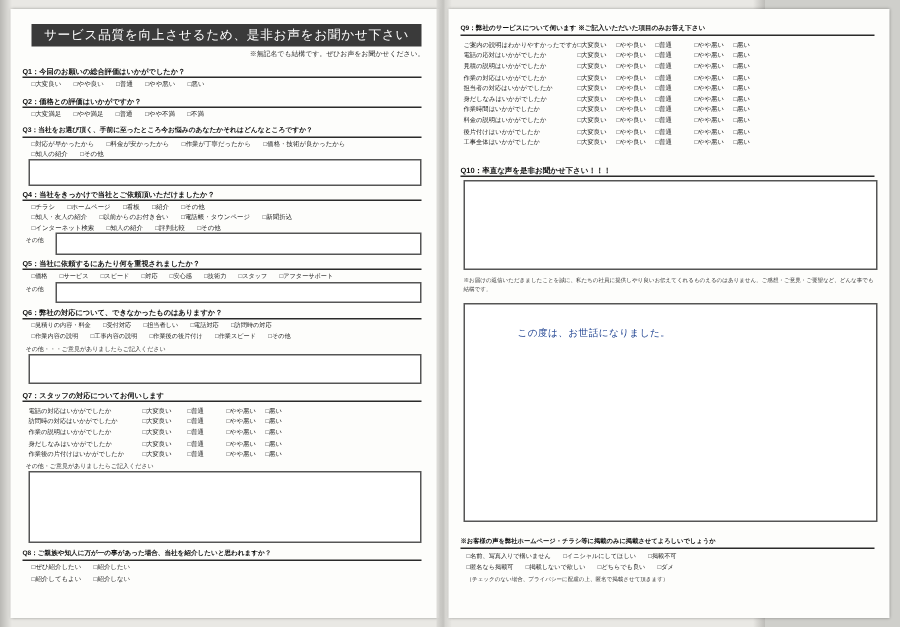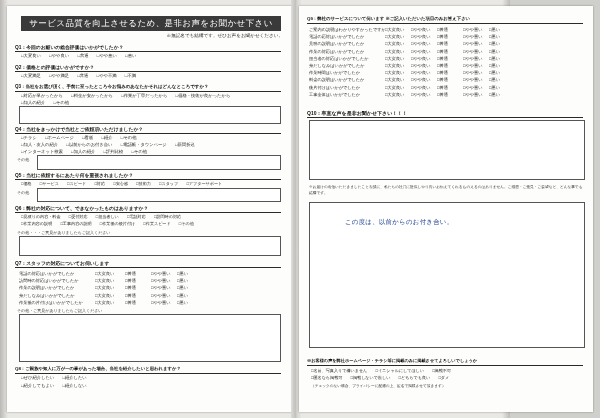--- a/index.html
+++ b/index.html
@@ -321,21 +321,21 @@
     </div>
 
     <div class="blk q" style="left:8px;top:104px;font-size:5px;">Q10：率直な声を是非お聞かせ下さい！！！</div>
     <div class="smallrule" style="left:8px;top:111px;width:276px;"></div>
     <div class="blk note" style="left:12px;top:116px;">弊社・方法　対象に困ったおりのおりのご記入下さい</div>
     <div class="box" style="left:10px;top:114px;width:274px;height:58px;"></div>
 
     <div class="blk note" style="left:10px;top:178px;width:274px;line-height:6px;font-size:3.7px;">※お届けの返信いただきましたことを誠に、私たちの社員に提供しやり良いお伝えてくれるものえるのはありません。ご感想・ご意見・ご要望など、どんな事でも結構です。</div>
 
     <div class="box" style="left:10px;top:196px;width:274px;height:144px;"></div>
-    <div class="hand" style="left:46px;top:212px;">この度は、以前からのお付き合い。</div>
+    <div class="hand" style="left:46px;top:212px;">この度は、お世話になりました。</div>
 
     <div class="blk q" style="left:8px;top:352px;font-size:4.2px;">※お客様の声を弊社ホームページ・チラシ等に掲載のみに掲載させてよろしいでしょうか</div>
     <div class="smallrule" style="left:8px;top:359px;width:276px;"></div>
     <div class="blk opts" style="left:12px;top:362px;font-size:4.1px;">
       <span>□名前、写真入りで構いません</span>
       <span>□イニシャルにしてほしい</span>
       <span>□掲載不可</span>
     </div>
     <div class="blk opts" style="left:12px;top:369px;font-size:4.1px;">
       <span>□匿名なら掲載可</span>

